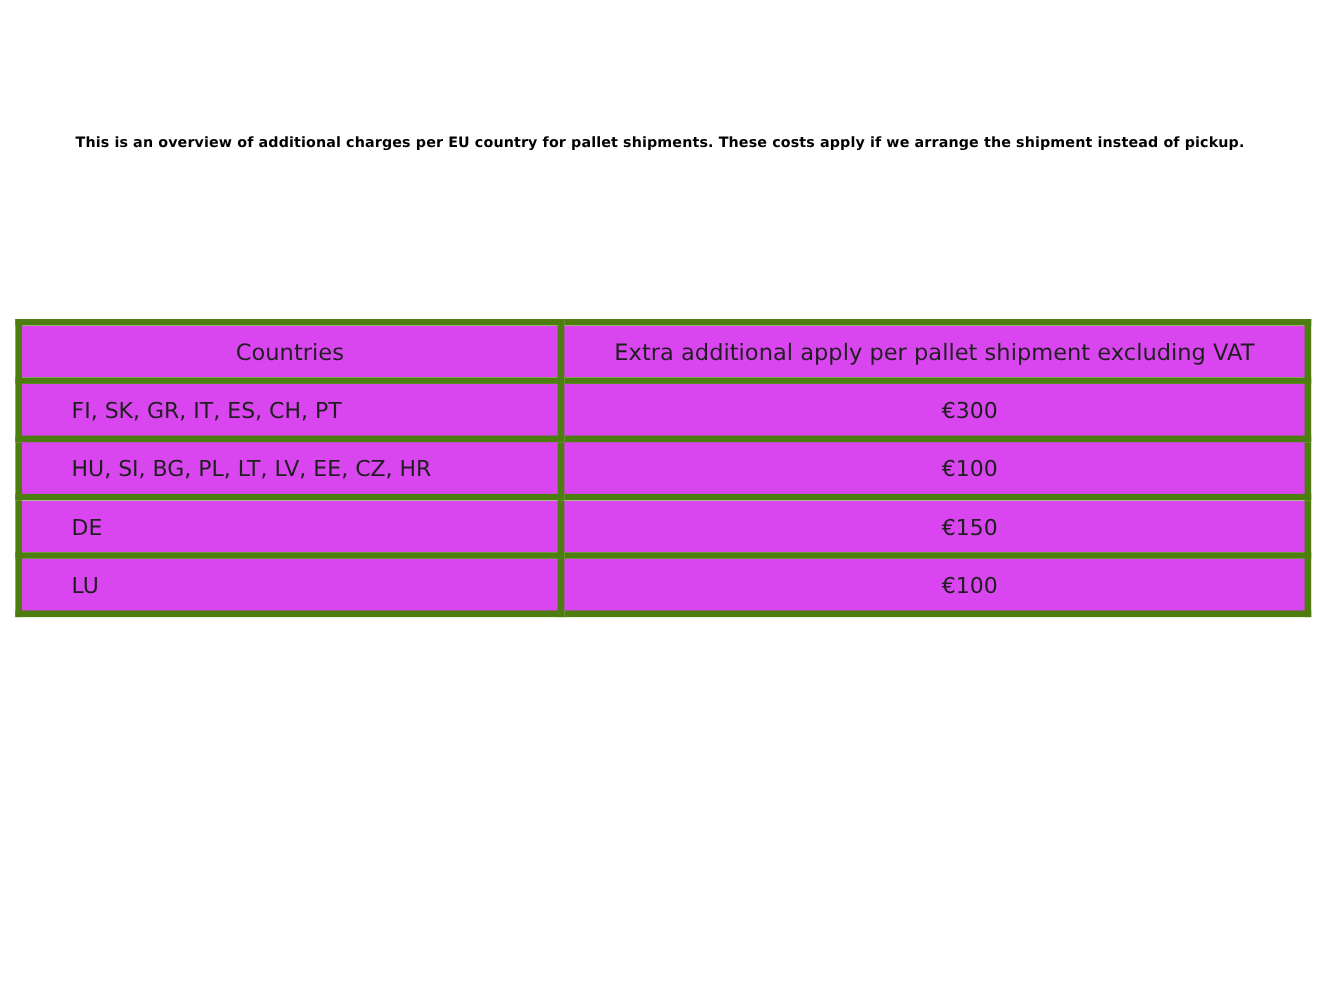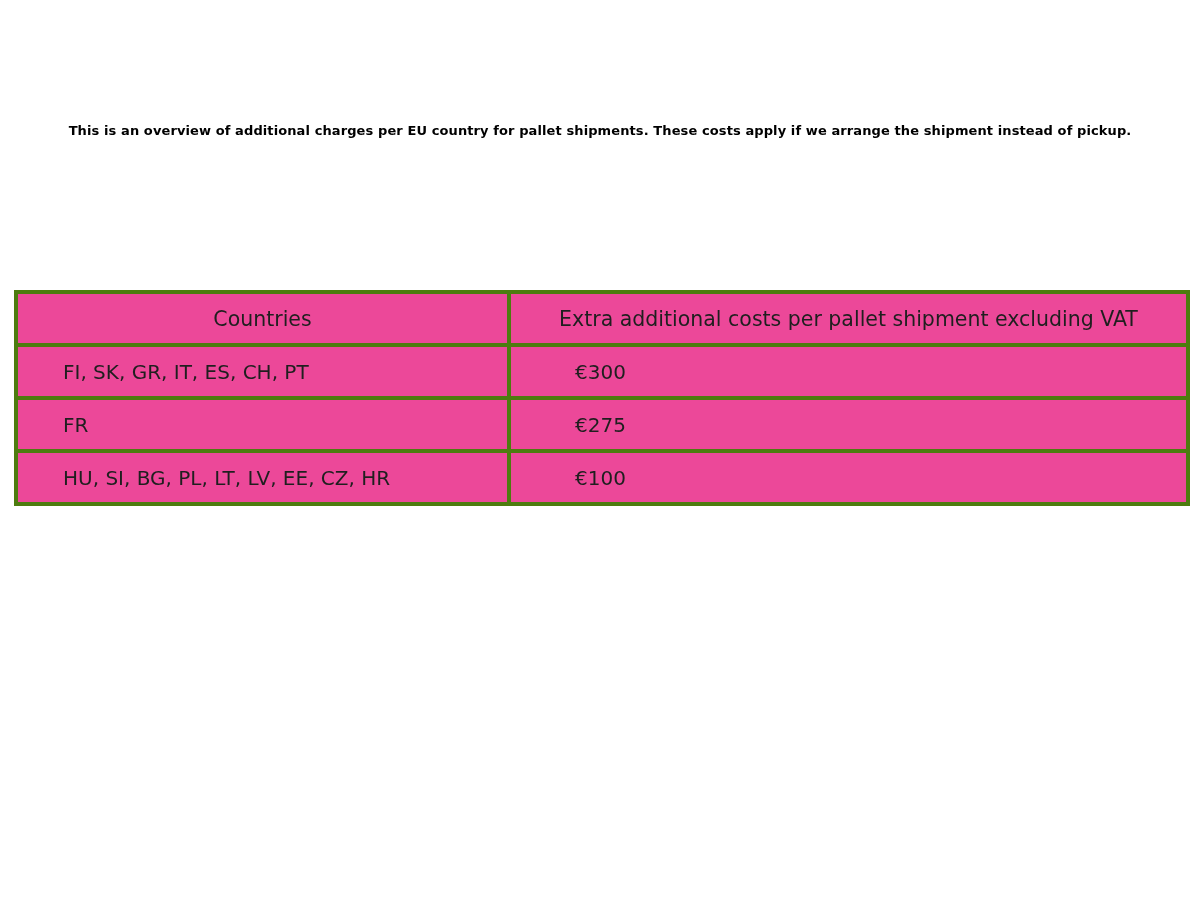--- a/index.html
+++ b/index.html
@@ -30,63 +30,67 @@
   table.charges {
     position: absolute;
     left: 14px;
     top: 290px;
     width: 1172px;
     border-collapse: collapse;
     table-layout: fixed;
   }
   table.charges th,
   table.charges td {
-    border: 4px solid #4d7c0f;
+    border: 6px solid #4d7c0f;
     height: 53px;
     vertical-align: middle;
     font-size: 20px;
     font-weight: normal;
     color: #1f1f1f;
-    background: #ec4899;
+    background: #d946ef;
     white-space: nowrap;
     overflow: hidden;
   }
   table.charges col.col-countries { width: 493px; }
   table.charges col.col-costs     { width: 679px; }
   table.charges th { text-align: center; font-size: 20.5px; }
   table.charges td.countries-cell { text-align: left; padding-left: 45px; }
-  table.charges td.cost-cell      { text-align: left; padding-left: 64px; }
+  table.charges td.cost-cell      { text-align: center; padding-left: 64px; }
 </style>
 </head>
 <body>
 
 <div class="page">
 
   <div class="intro">This is an overview of additional charges per EU country for pallet shipments. These costs apply if we arrange the shipment instead of pickup.</div>
 
   <table class="charges">
     <colgroup>
       <col class="col-countries">
       <col class="col-costs">
     </colgroup>
     <thead>
       <tr>
         <th>Countries</th>
-        <th>Extra additional costs per pallet shipment excluding VAT</th>
+        <th>Extra additional apply per pallet shipment excluding VAT</th>
       </tr>
     </thead>
     <tbody>
       <tr>
         <td class="countries-cell">FI, SK, GR, IT, ES, CH, PT</td>
         <td class="cost-cell">€300</td>
       </tr>
       <tr>
-        <td class="countries-cell">FR</td>
-        <td class="cost-cell">€275</td>
+        <td class="countries-cell">HU, SI, BG, PL, LT, LV, EE, CZ, HR</td>
+        <td class="cost-cell">€100</td>
       </tr>
       <tr>
-        <td class="countries-cell">HU, SI, BG, PL, LT, LV, EE, CZ, HR</td>
+        <td class="countries-cell">DE</td>
+        <td class="cost-cell">€150</td>
+      </tr>
+      <tr>
+        <td class="countries-cell">LU</td>
         <td class="cost-cell">€100</td>
       </tr>
     </tbody>
   </table>
 
 </div>
 
 </body></html>

